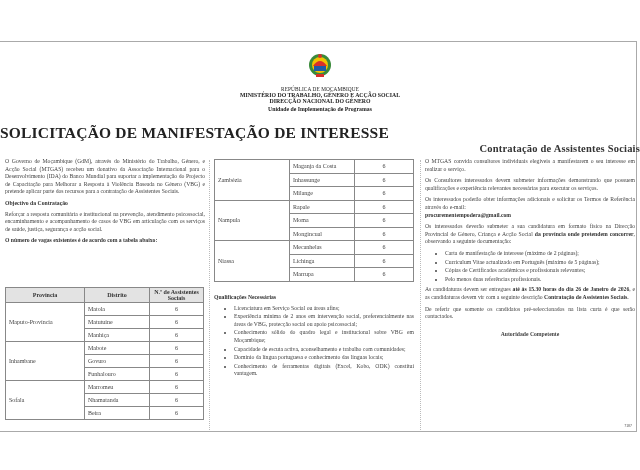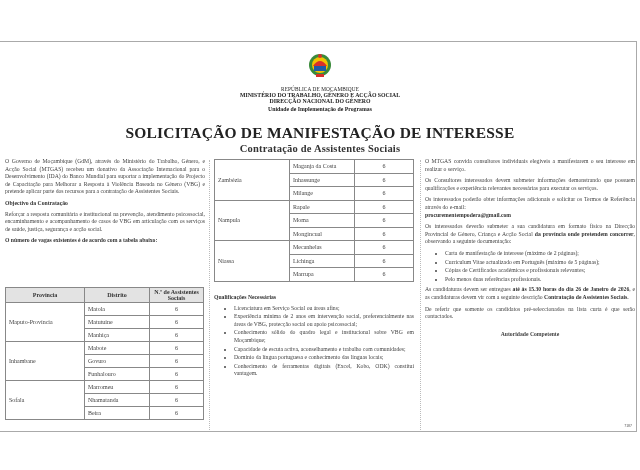--- a/index.html
+++ b/index.html
@@ -4,22 +4,22 @@
 <style>
   html, body { margin:0; padding:0; background:#ffffff; }
   body { width:640px; height:470px; position:relative; overflow:hidden; font-family:"DejaVu Serif", serif; color:#333; }
   .frame { position:absolute; left:0; top:41px; width:637px; height:391px; border-top:1px solid #aaa; border-right:1px solid #aaa; border-bottom:1px solid #aaa; box-sizing:border-box; }
   .emblem { position:absolute; left:305px; top:50px; width:30px; height:30px; }
   .hdr { position:absolute; left:0; width:640px; text-align:center; font-family:"Liberation Serif", serif; color:#222; }
   .hdr1 { top:86px; font-size:5.3px; letter-spacing:0.1px; }
   .hdr2 { top:92px; font-size:5.8px; font-weight:bold; }
   .hdr3 { top:98px; font-size:5.8px; font-weight:bold; }
   .hdr4 { top:106px; font-size:5.8px; font-weight:bold; }
-  .title { position:absolute; left:0; width:640px; top:124px; text-align:center; font-family:"Liberation Serif", serif; font-weight:bold; font-size:15.5px; color:#222; letter-spacing:0.2px; }
-  .subtitle { position:absolute; left:0; width:640px; top:143px; text-align:center; font-family:"Liberation Serif", serif; font-weight:bold; font-size:10.5px; color:#333; letter-spacing:0.2px; }
+  .title { position:absolute; left:0; width:640px; top:124px; font-family:"Liberation Serif", serif; font-weight:bold; font-size:15.5px; color:#222; letter-spacing:0.2px; }
+  .subtitle { position:absolute; left:0; width:640px; top:143px; text-align:right; font-family:"Liberation Serif", serif; font-weight:bold; font-size:10.5px; color:#333; letter-spacing:0.2px; }
   .col { position:absolute; font-family:"Liberation Serif", serif; font-size:5.7px; line-height:7.6px; color:#444; text-align:justify; }
   .col p { margin:0 0 4px 0; }
   .col1 { left:5px; top:158px; width:200px; }
   .col3 { left:425px; top:158px; width:210px; }
   .vsep { position:absolute; top:160px; width:0; height:270px; border-left:1px dotted #bbb; }
   .h { font-weight:bold; color:#333; margin:2px 0 3px 0; }
   .b { font-weight:bold; color:#333; }
   table { border-collapse:collapse; font-family:"Liberation Serif", serif; font-size:6px; color:#444; }
   td, th { border:1px solid #888; padding:1px 3px; vertical-align:middle; }
   th { background:#e3e3e3; font-weight:bold; text-align:center; color:#333; }

